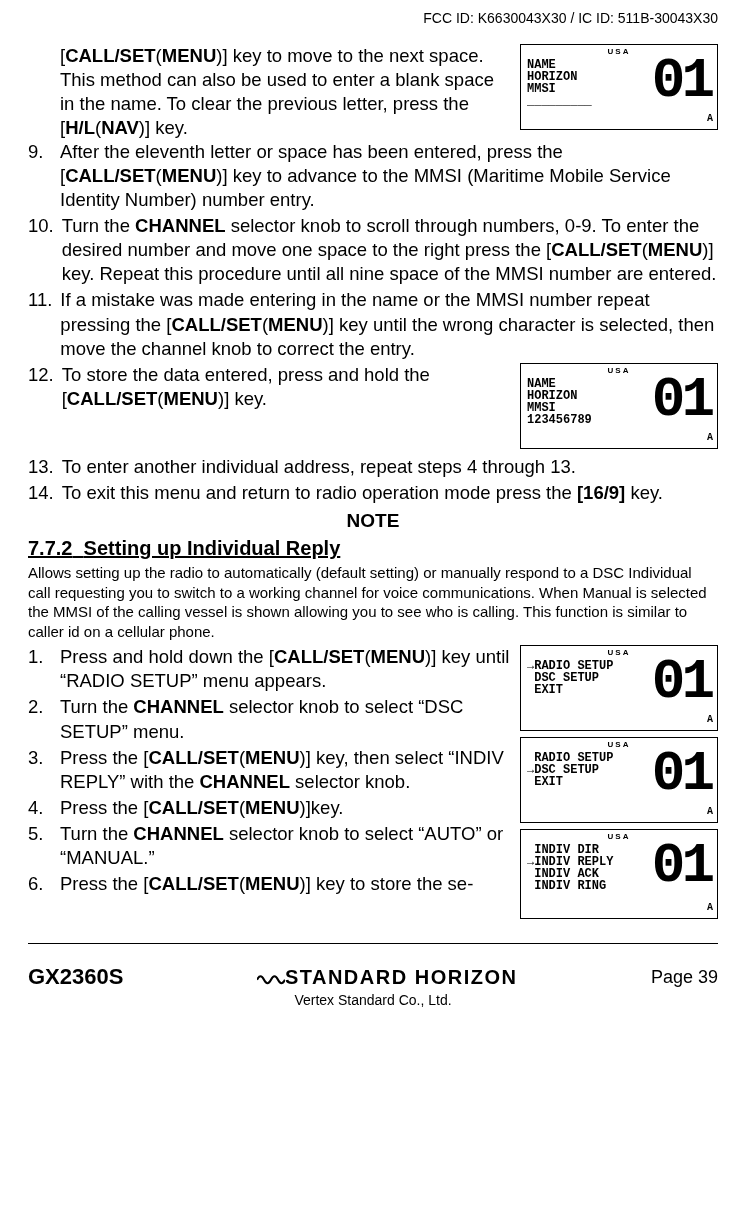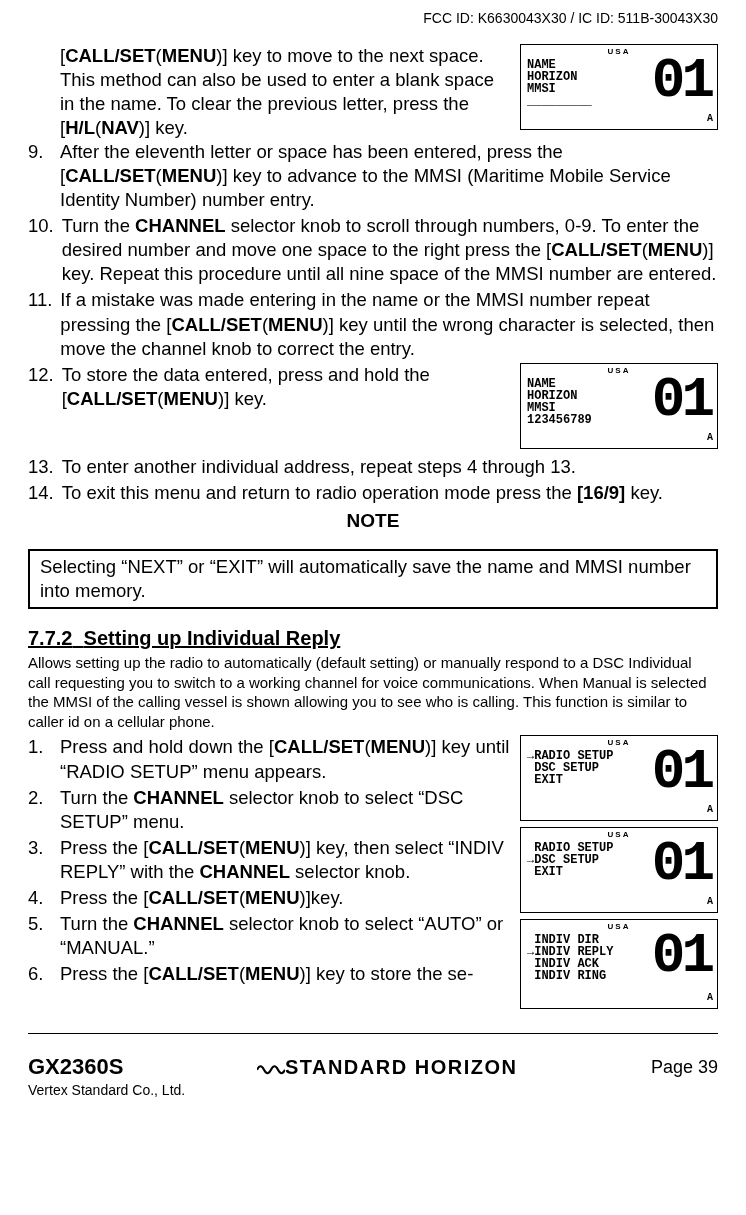--- a/index.html
+++ b/index.html
@@ -4,37 +4,37 @@
 <style>
   * { box-sizing: border-box; margin: 0; padding: 0; }
   html, body { width: 746px; background: #fff; font-family: Arial, Helvetica, sans-serif; color: #000; }
   .page { width: 746px; min-height: 1215px; padding: 10px 28px 10px 28px; position: relative; }
   .fccid { text-align: right; font-size: 14px; margin-bottom: 18px; }
   .body-text { font-size: 18.5px; line-height: 1.3; }
   ol.main-list { list-style: none; padding: 0; margin: 0; }
   ol.main-list > li { display: flex; gap: 8px; margin-bottom: 2px; }
   ol.main-list > li .num { min-width: 24px; flex-shrink:0; }
   ol.main-list > li .txt { flex: 1; }
-  .note-title { text-align: center; font-weight: bold; font-size: 19px; margin-top: 4px; margin-bottom: 16px; }
+  .note-title { text-align: center; font-weight: bold; font-size: 19px; margin-top: 4px; margin-bottom: 2px; }
   .note-box { border: 2px solid #000; padding: 4px 10px; font-size: 18.5px; line-height: 1.3; margin-bottom: 16px; }
   .section-title { font-size: 20px; font-weight: bold; text-decoration: underline; margin-bottom: 2px; margin-top: 2px; }
   .section-intro { font-size: 15px; line-height: 1.3; margin-bottom: 4px; }
   .screen { float: right; width: 198px; height: 86px; border: 1px solid #000; margin-left: 8px; margin-bottom: 4px; background:#fff; position: relative; padding: 18px 4px; }
   .screen.tall { height: 90px; }
   .screen .usa { position:absolute; top:2px; left:50%; transform:translateX(-50%); font-size:8px; font-weight:bold; letter-spacing:2px; }
   .screen .lines { position:absolute; top:14px; left:6px; font-family: 'Courier New', monospace; font-size:12px; line-height:1.0; font-weight:bold; white-space:pre; }
   .screen .digits { position:absolute; right:6px; top:8px; font-family: 'Courier New', monospace; font-size:56px; font-weight:bold; line-height:1; letter-spacing:-4px; }
   .screen .small-a { position:absolute; right:4px; bottom:4px; font-family:'Courier New',monospace; font-size:10px; font-weight:bold; }
   .screen-stack { float:right; width:198px; margin-left:8px; display:flex; flex-direction:column; gap:6px; }
   .footer { position: relative; margin-top: 24px; border-top: 1px solid #000; padding-top: 20px; display:flex; align-items:center; justify-content:space-between; font-size:18px; }
   .footer .model { font-weight: bold; font-size: 22px; }
   .footer .brand { display:flex; align-items:center; gap:0; font-family: Arial, sans-serif; font-weight:bold; font-size:20px; letter-spacing:1.5px; }
   .footer .brand svg { width:28px; height:18px; }
   .footer .pg { font-size:18px; }
-  .vendor { text-align:left; font-size:14px; margin-top:2px; }
+  .vendor { text-align:center; font-size:14px; margin-top:2px; }
   b { font-weight: bold; }
   .clearfix::after { content:""; display:block; clear:both; }
   .indent-block { padding-left: 32px; }
 </style>
 </head>
 <body>
 <div class="page">
 
 <div class="fccid">FCC ID: K6630043X30 / IC ID: 511B-30043X30</div>
 
@@ -102,21 +102,20 @@
     <li>
       <span class="num">14.</span>
       <span class="txt">
         <span>To exit this menu and return to radio operation mode press the </span><b>[16/9]</b><span> key.</span>
       </span>
     </li>
 
   </ol>
 
   <div class="note-title">NOTE</div>
-  <div class="note-box">Selecting “NEXT” or “EXIT” will automatically save the name and MMSI number into memory.</div>
 
   <div class="section-title">
     <span>7.7.2</span>&nbsp;&nbsp;<span>Setting up Individual Reply</span>
   </div>
   <div class="section-intro">Allows setting up the radio to automatically (default setting) or manually respond to a DSC Individual call requesting you to switch to a working channel for voice communications. When Manual is selected the MMSI of the calling vessel is shown allowing you to see who is calling. This function is similar to caller id on a cellular phone.</div>
 
   <div class="clearfix">
     <div class="screen-stack">
       <div class="screen" style="float:none;margin:0;">
         <div class="usa">USA</div>

